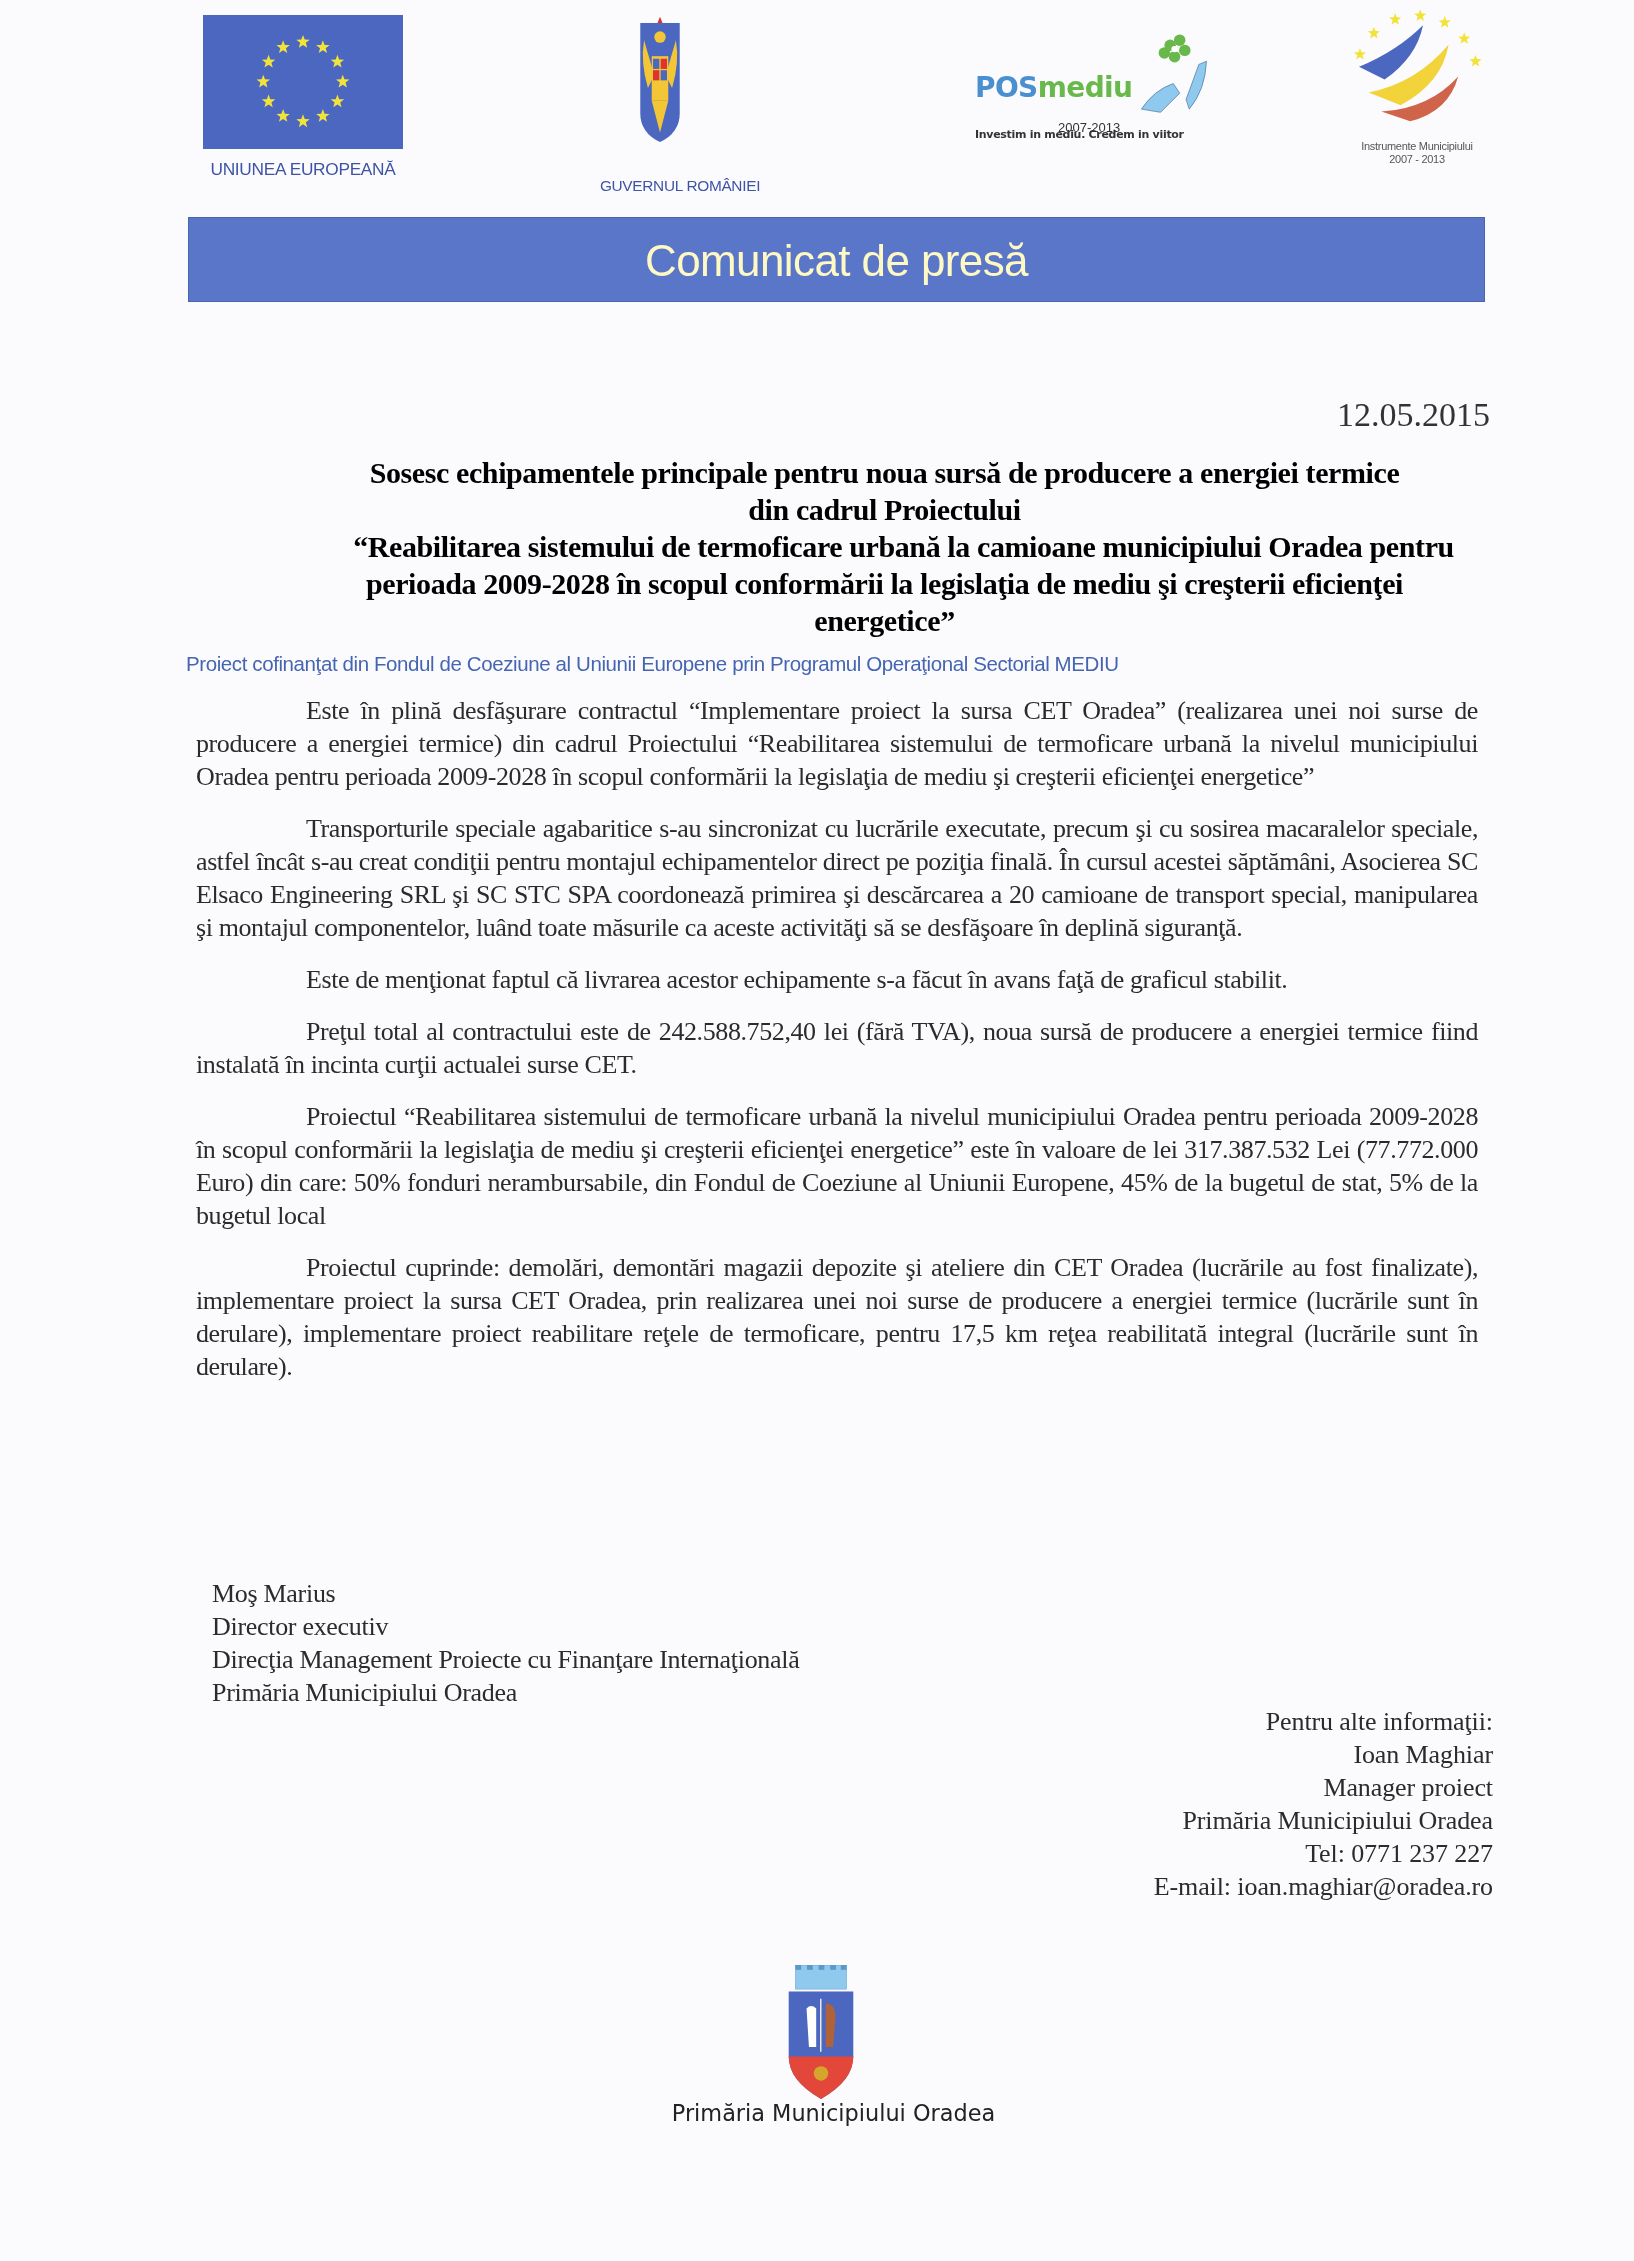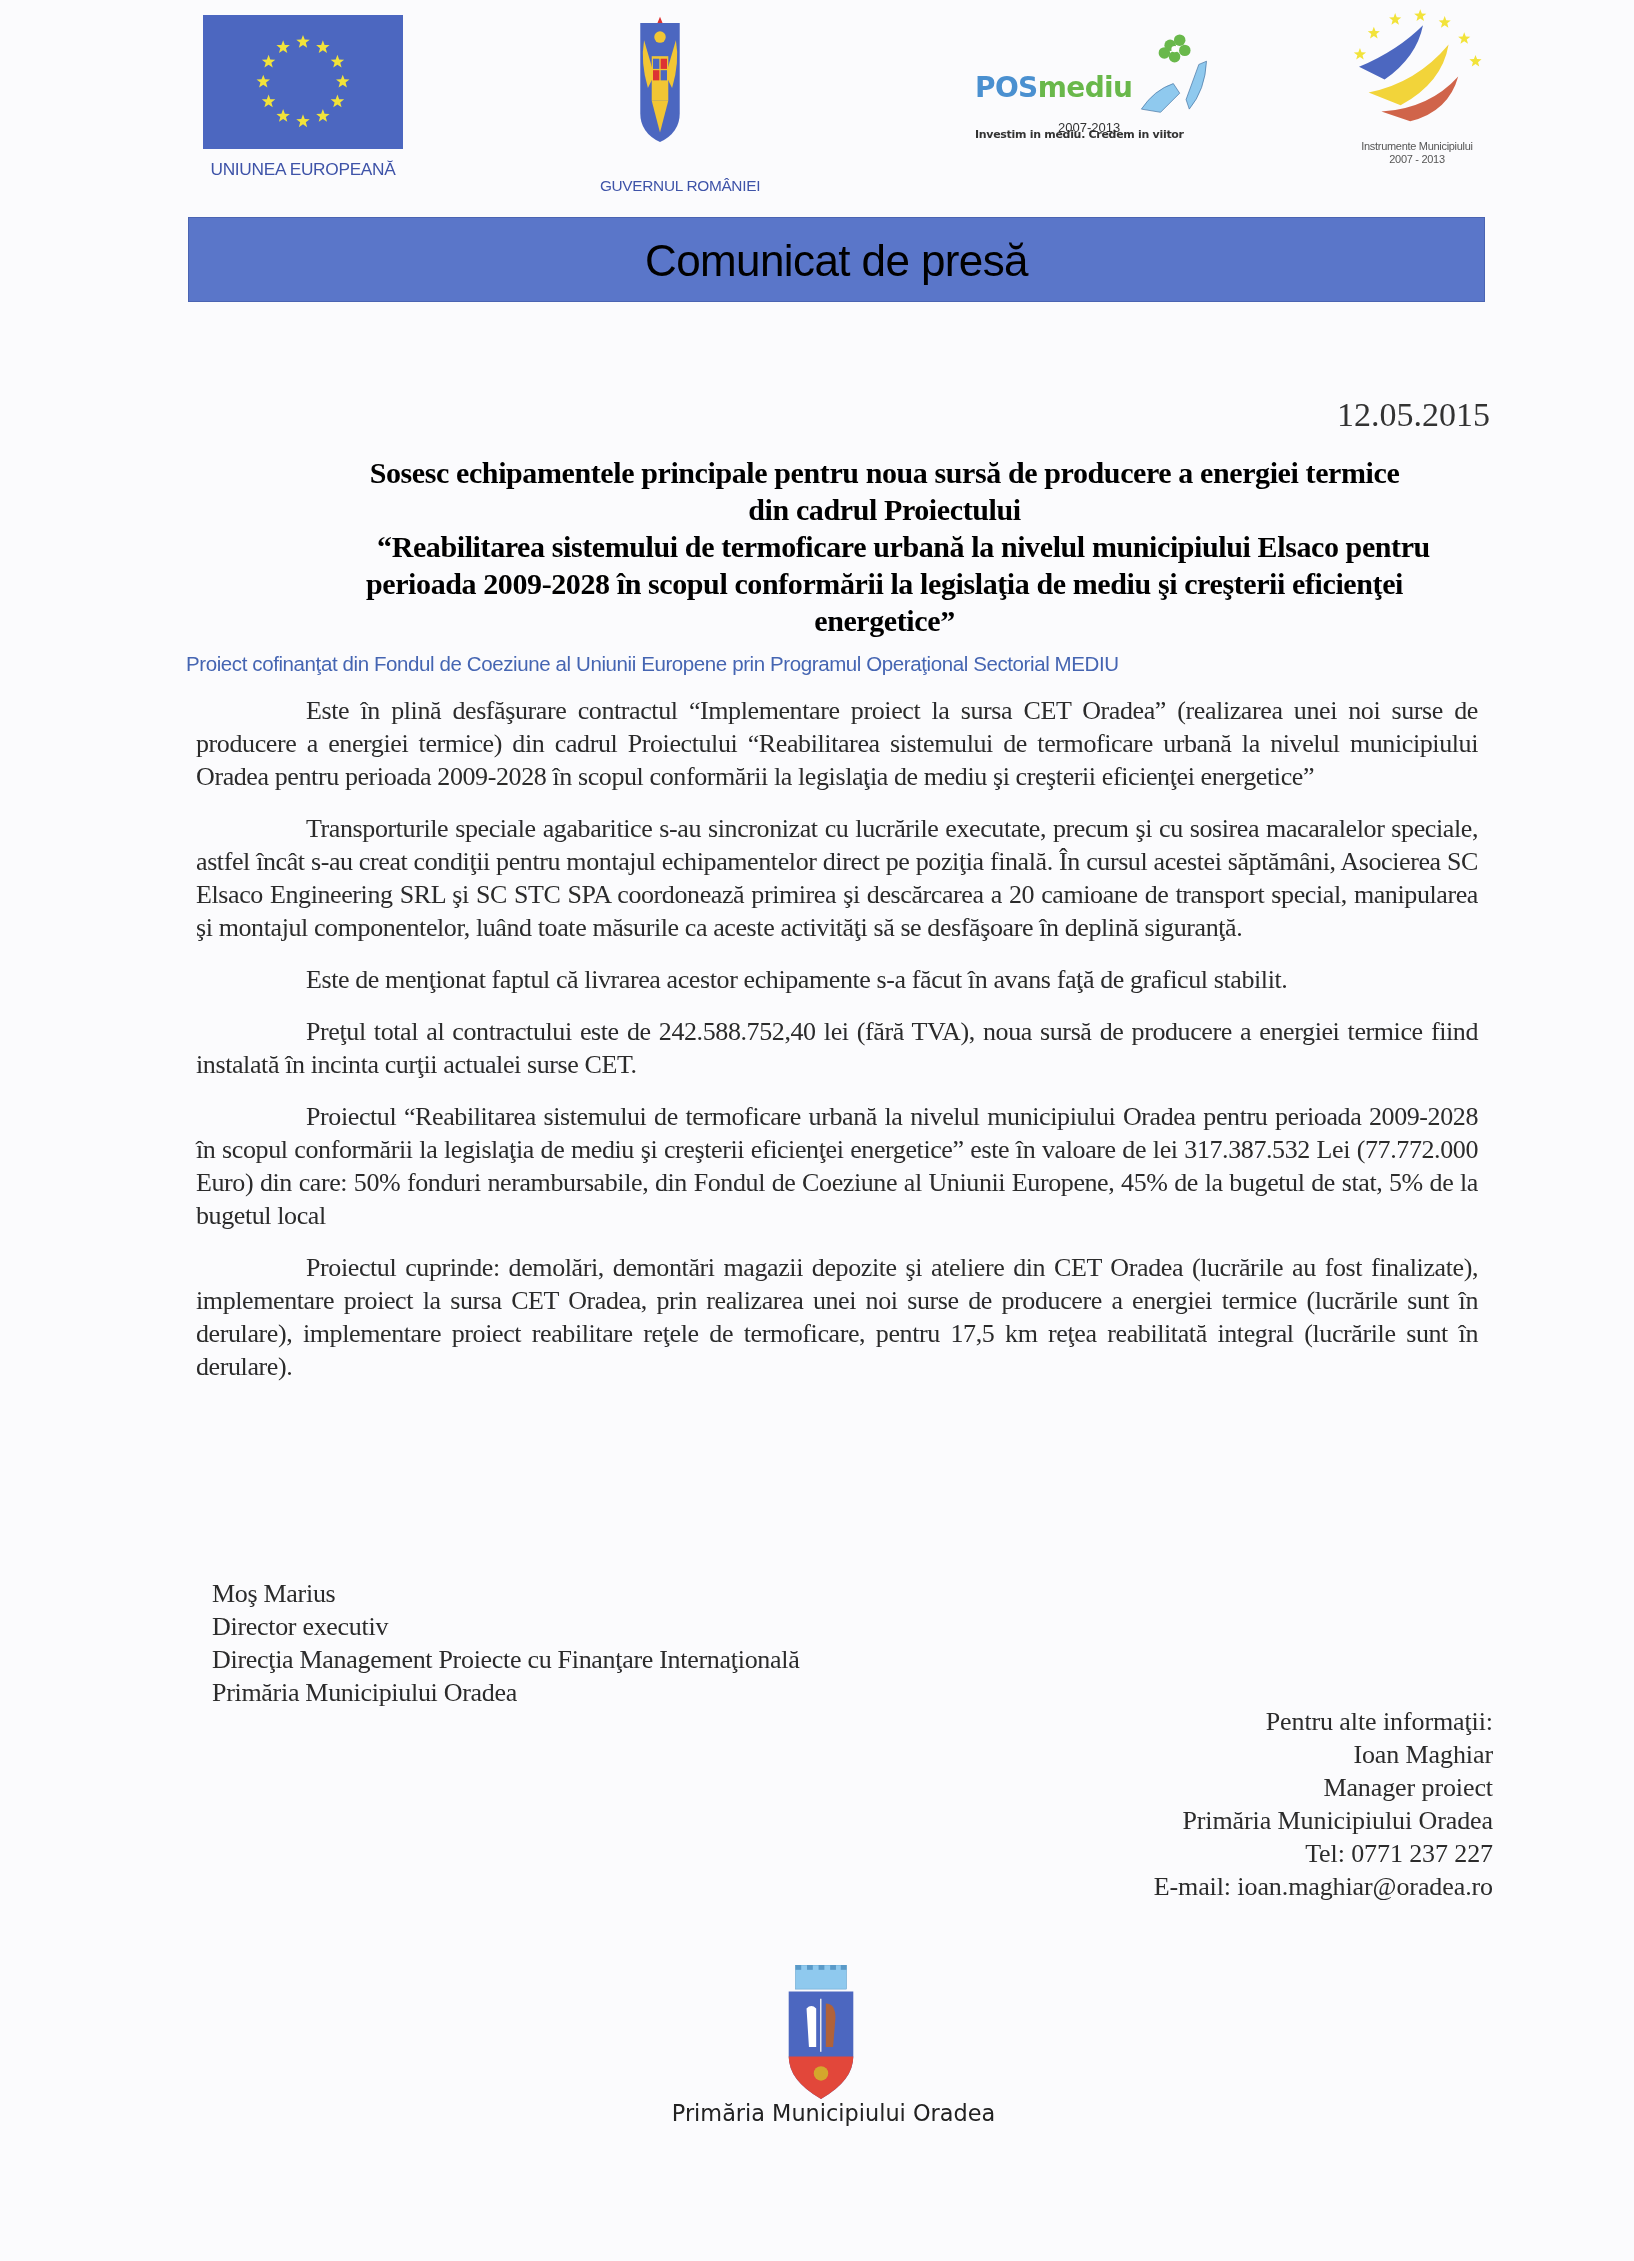--- a/index.html
+++ b/index.html
@@ -33,21 +33,21 @@
     .is-caption { left: 1321px; top: 140px; width: 192px; text-align: center; font-family: "Liberation Sans", sans-serif; font-size: 11px; color: #555; line-height: 13px; letter-spacing: -0.3px; }
 
     
     .banner {
       left: 188px; top: 217px; width: 1295px; height: 83px;
       background: #5a76c9;
       border: 1.3px solid #4a64b2;
       display: flex; align-items: center; justify-content: center;
     }
     .banner-title {
-      font-family: "Liberation Sans", sans-serif; font-size: 44px; color: #000000;
+      font-family: "Liberation Sans", sans-serif; font-size: 44px; color: #fef9c3;
       letter-spacing: -0.6px; margin-top: 2px;
     }
 
     
     .date { right: 145px; top: 396px; font-size: 34px; color: #333; }
 
     
     .headline {
       left: 256px; top: 454px; width: 1257px;
       font-weight: bold; font-size: 30px; line-height: 37px; text-align: center;
@@ -161,21 +161,21 @@
 
 <div class="abs banner">
   <div class="banner-title">Comunicat de presă</div>
 </div>
 
 <div class="abs date">12.05.2015</div>
 
 <div class="abs headline">
   <div>Sosesc echipamentele principale pentru noua sursă de producere a energiei termice</div>
   <div>din cadrul Proiectului</div>
-  <div class="hl-3">“Reabilitarea sistemului de termoficare urbană la nivelul municipiului Elsaco pentru</div>
+  <div class="hl-3">“Reabilitarea sistemului de termoficare urbană la camioane municipiului Oradea pentru</div>
   <div>perioada 2009-2028 în scopul conformării la legislaţia de mediu şi creşterii eficienţei</div>
   <div>energetice”</div>
 </div>
 
 <div class="abs cofin">Proiect cofinanţat din Fondul de Coeziune al Uniunii Europene prin Programul Operaţional Sectorial MEDIU</div>
 
 <div class="abs body">
   <p>Este în plină desfăşurare contractul “Implementare proiect la sursa CET Oradea” (realizarea unei noi surse de producere a energiei termice) din cadrul Proiectului “Reabilitarea sistemului de termoficare urbană la nivelul municipiului Oradea pentru perioada 2009-2028 în scopul conformării la legislaţia de mediu şi creşterii eficienţei energetice”</p>
   <p>Transporturile speciale agabaritice s-au sincronizat cu lucrările executate, precum şi cu sosirea macaralelor speciale, astfel încât s-au creat condiţii pentru montajul echipamentelor direct pe poziţia finală. În cursul acestei săptămâni, Asocierea SC Elsaco Engineering SRL şi SC STC SPA coordonează primirea şi descărcarea a 20 camioane de transport special, manipularea şi montajul componentelor, luând toate măsurile ca aceste activităţi să se desfăşoare în deplină siguranţă.</p>
   <p>Este de menţionat faptul că livrarea acestor echipamente s-a făcut în avans faţă de graficul stabilit.</p>

